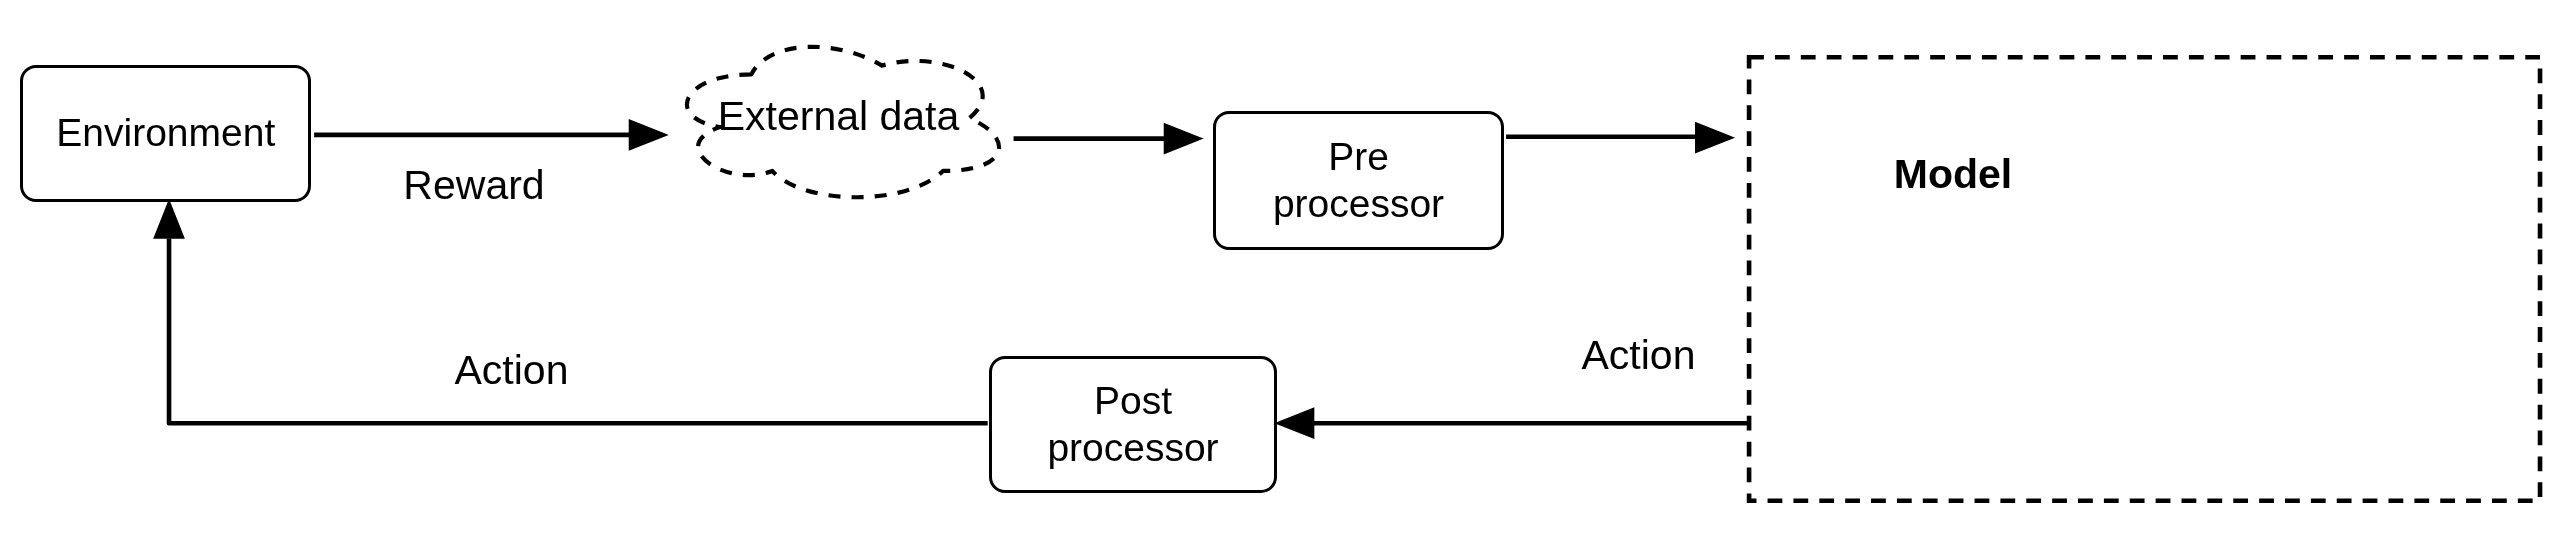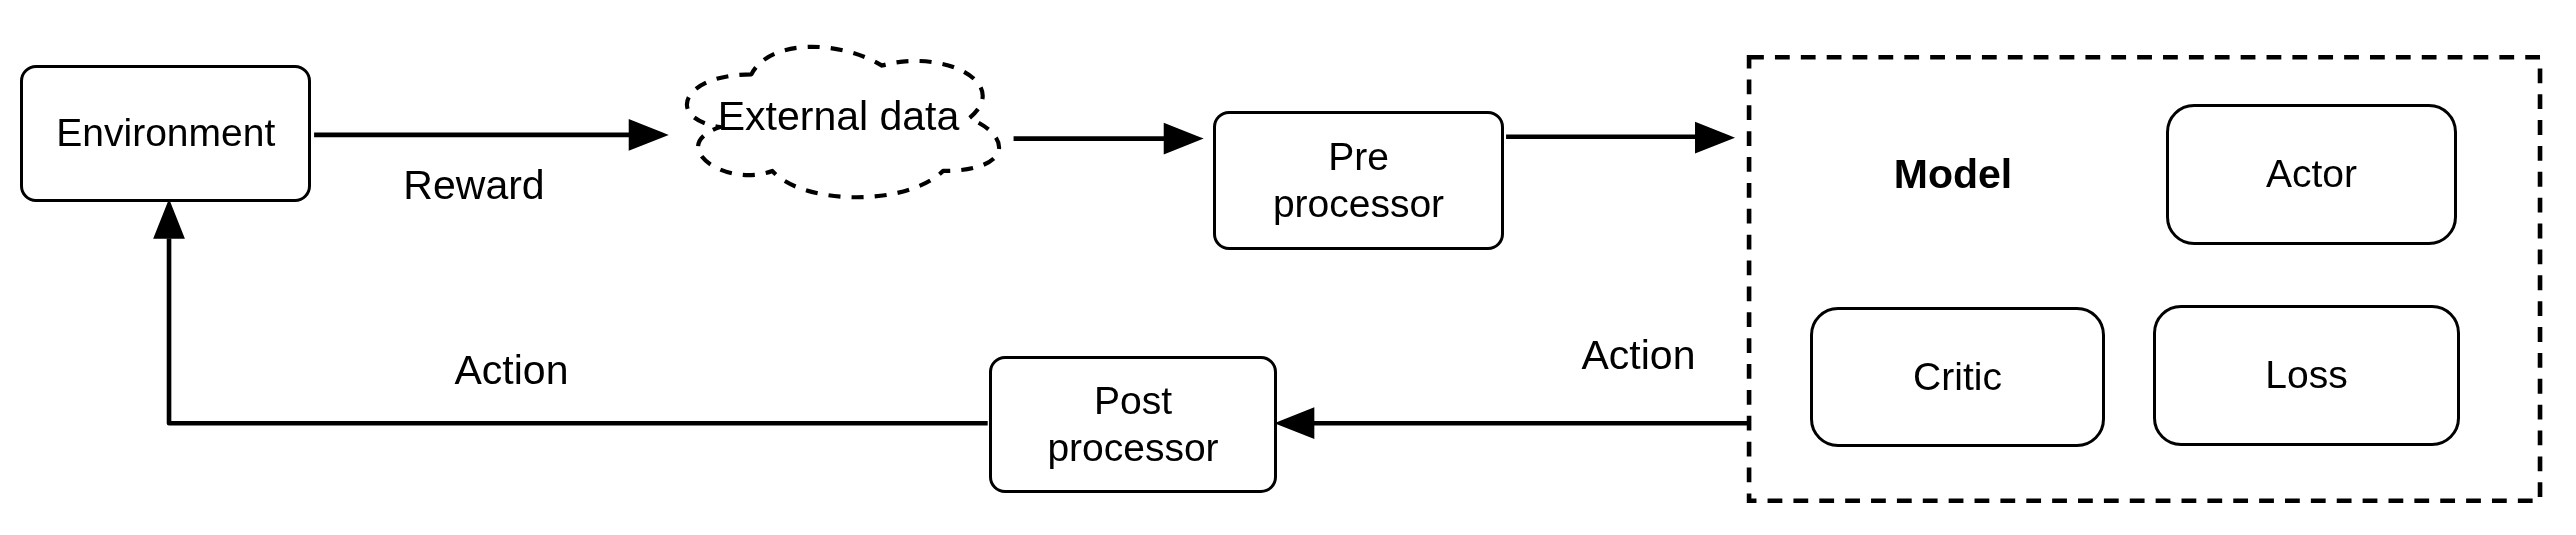--- a/index.html
+++ b/index.html
@@ -88,25 +88,22 @@
 
   <div class="node node-environment">Environment</div>
 
   <div class="edge-label lbl-external-data">External data</div>
 
   <div class="node node-pre">Pre
 processor</div>
 
   <div class="edge-label lbl-model">Model</div>
 
-  <div class="node node-actor">Actor</div>
 
-  <div class="node node-critic">Critic</div>
 
-  <div class="node node-loss">Loss</div>
 
   <div class="node node-post">Post
 processor</div>
 
 
   <div class="edge-label lbl-reward">Reward</div>
 
   <div class="edge-label lbl-action-right">Action</div>
 
   <div class="edge-label lbl-action-left">Action</div>

